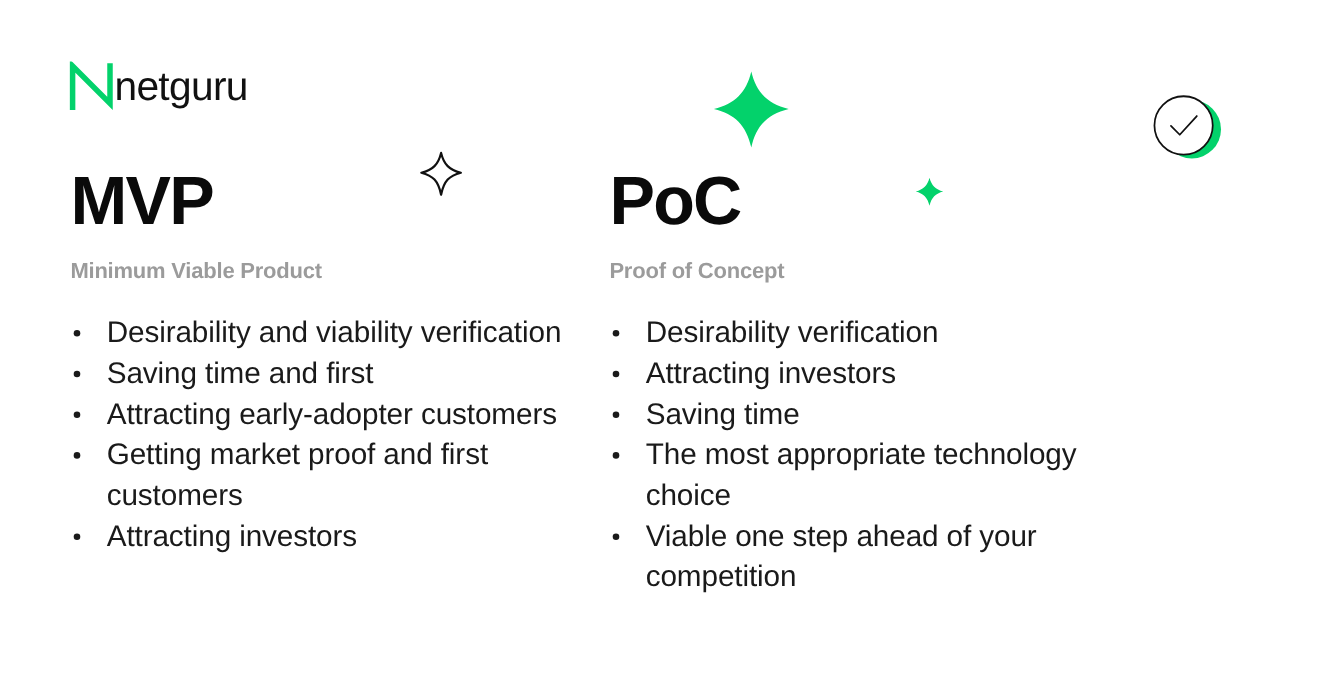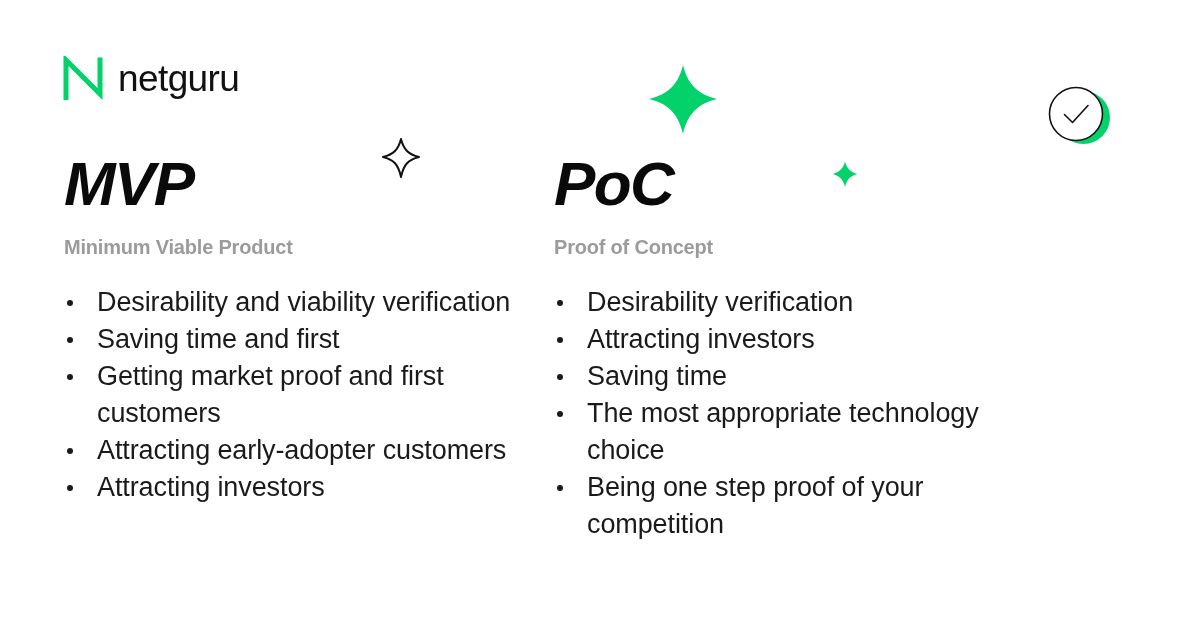--- a/index.html
+++ b/index.html
@@ -22,21 +22,20 @@
     height: 630px;
   }
 
   
   .logo {
     position: absolute;
     left: 62px;
     top: 56px;
     display: flex;
     align-items: center;
-    gap: 14px;
   }
   .logo-mark {
     display: block;
     width: 42px;
     height: 44px;
   }
   .logo-word {
     font-size: 37px;
     font-weight: 500;
     letter-spacing: -0.6px;
@@ -52,21 +51,20 @@
   .col-mvp { left: 64px; width: 470px; }
   .col-poc { left: 534px; width: 470px; margin-left: 20px; }
 
   .col-title {
     font-size: 62px;
     font-weight: 700;
     letter-spacing: -1.6px;
     color: #0a0a0a;
     line-height: 1.02;
     margin: 0;
-    font-style: italic;
   }
   .col-subtitle {
     font-size: 20px;
     font-weight: 700;
     letter-spacing: -0.2px;
     color: #9b9b9b;
     margin: 21px 0 0 0;
     line-height: 1.1;
   }
 
@@ -155,31 +153,31 @@
       <path d="M16.5 28.5 L24.5 36.5 L40 19.5" fill="none" stroke="#111111" stroke-width="1.6" stroke-linecap="round" stroke-linejoin="round"></path>
     </svg>
   </div>
 
   <div class="col col-mvp">
     <h1 class="col-title">MVP</h1>
     <p class="col-subtitle">Minimum Viable Product</p>
     <ul class="bullets">
       <li>Desirability and viability verification</li>
       <li>Saving time and first</li>
+      <li>Attracting early-adopter customers</li>
       <li>Getting market proof and first customers</li>
-      <li>Attracting early-adopter customers</li>
       <li>Attracting investors</li>
     </ul>
   </div>
 
   <div class="col col-poc">
     <h1 class="col-title">PoC</h1>
     <p class="col-subtitle">Proof of Concept</p>
     <ul class="bullets">
       <li>Desirability verification</li>
       <li>Attracting investors</li>
       <li>Saving time</li>
       <li>The most appropriate technology choice</li>
-      <li>Being one step proof of your competition</li>
+      <li>Viable one step ahead of your competition</li>
     </ul>
   </div>
 
 </div>
 
 </body></html>

